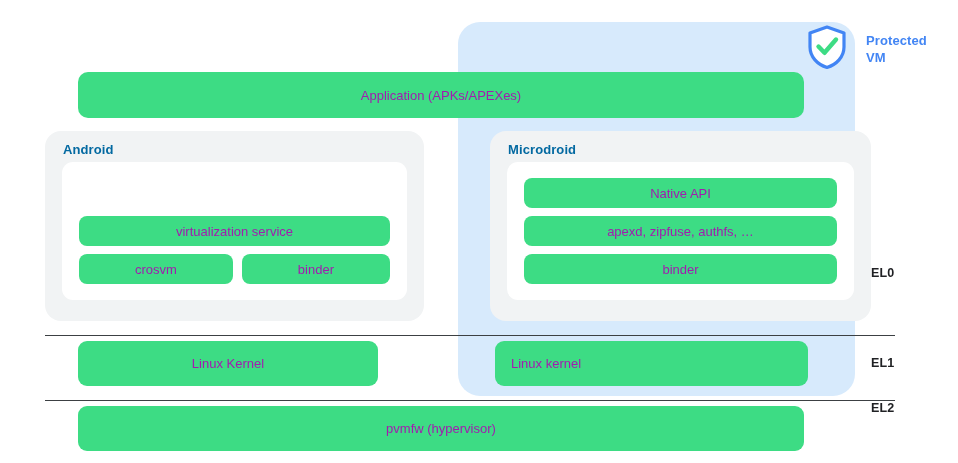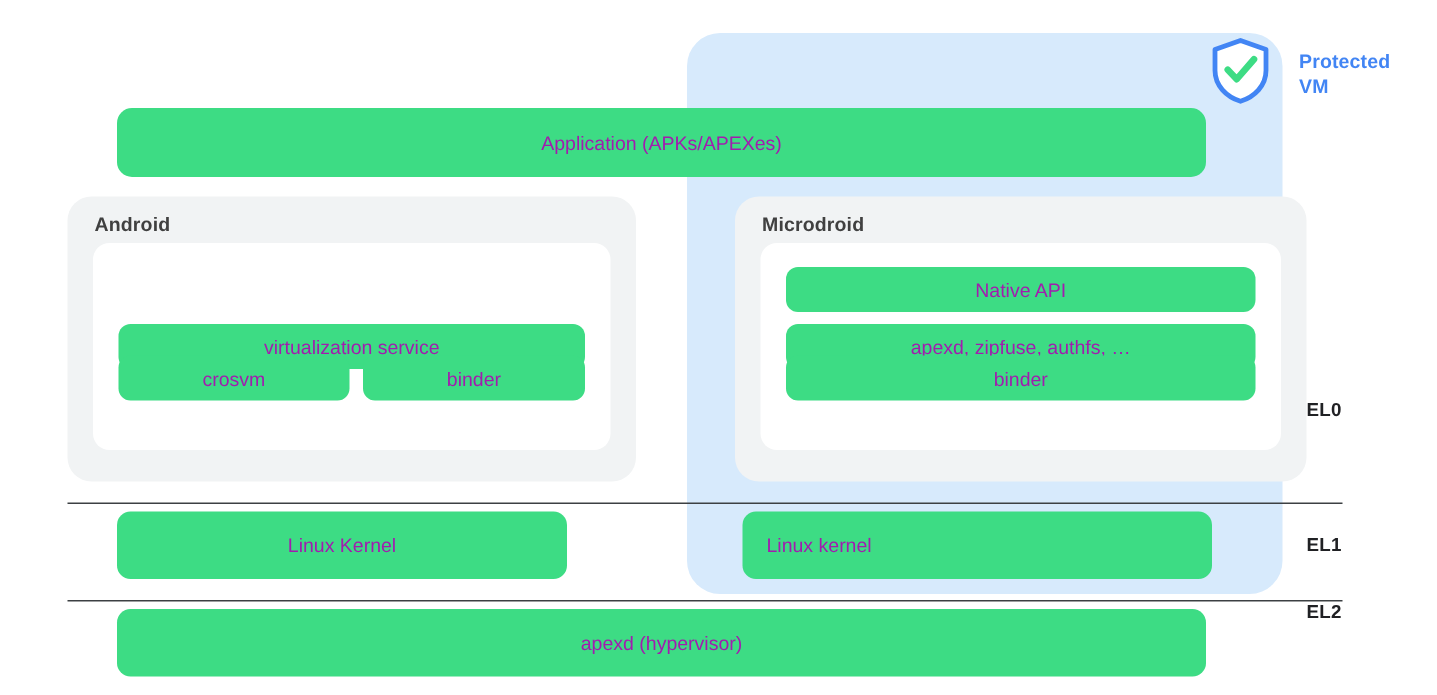--- a/index.html
+++ b/index.html
@@ -81,21 +81,21 @@
     border-radius: 16px;
   }
   .os-group.android { left: 45px; top: 131px; width: 379px; height: 190px; }
   .os-group.microdroid { left: 471px; top: 131px; width: 381px; height: 190px; margin-left: 19px; }
   .os-title {
     position: absolute;
     left: 18px;
     top: 11px;
     font-size: 13px;
     font-weight: bold;
-    color: #404040;
+    color: #0369a1;
     letter-spacing: .1px;
   }
   .os-inner {
     position: absolute;
     left: 17px;
     top: 31px;
     right: 17px;
     bottom: 21px;
     background: #ffffff;
     border-radius: 11px;
@@ -112,21 +112,21 @@
   }
   .row .green {
     position: relative;
     left: auto; top: auto;
     flex: 1 1 auto;
     height: 100%;
     border-radius: 8px;
   }
   .row.r1 { top: 16px; }
   .row.r2 { top: 54px; }
-  .row.r3 { top: 75px; }
+  .row.r3 { top: 92px; }
 
   
   .divider {
     position: absolute;
     left: 45px;
     width: 850px;
     height: 0;
     border-top: 1.4px solid #3c4043;
   }
   .divider.d1 { top: 335px; }
@@ -221,19 +221,19 @@
       </div>
     </div>
   </div>
 
   <div class="divider d1"></div>
   <div class="divider d2"></div>
 
   <div class="green kernel-left">Linux Kernel</div>
   <div class="green kernel-right left-text">Linux kernel</div>
 
-  <div class="green hypervisor">apexd (hypervisor)</div>
+  <div class="green hypervisor">pvmfw (hypervisor)</div>
 
   <div class="el-label el0">EL0</div>
   <div class="el-label el1">EL1</div>
   <div class="el-label el2">EL2</div>
 
 </div>
 
 </body></html>

